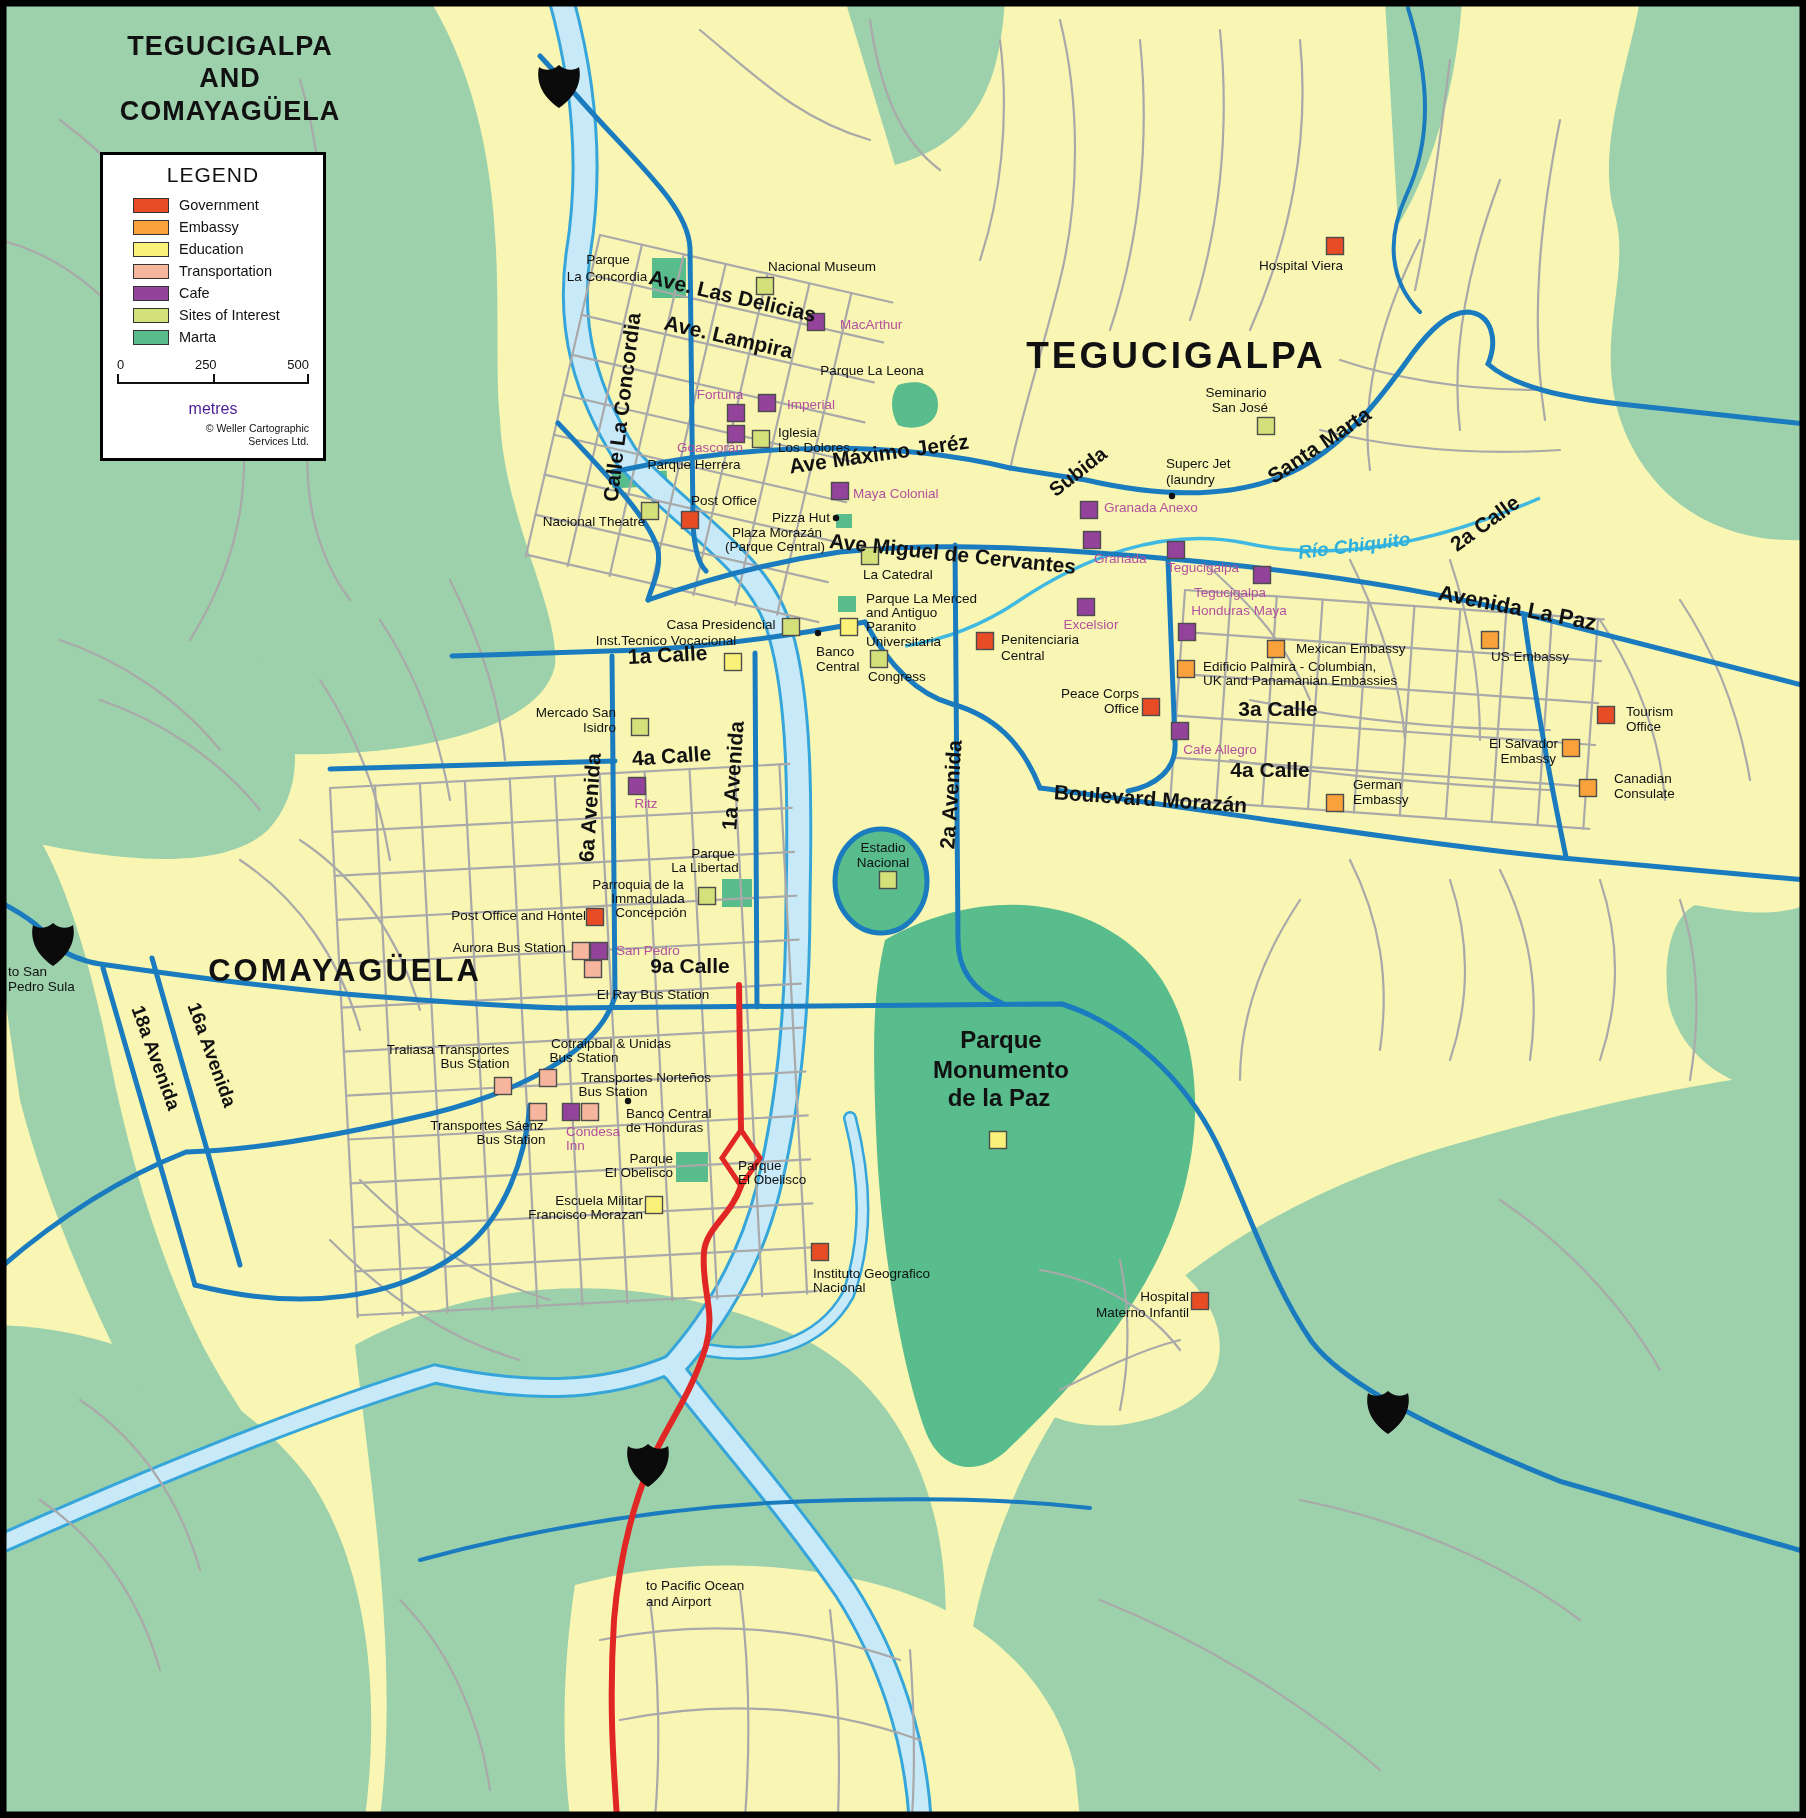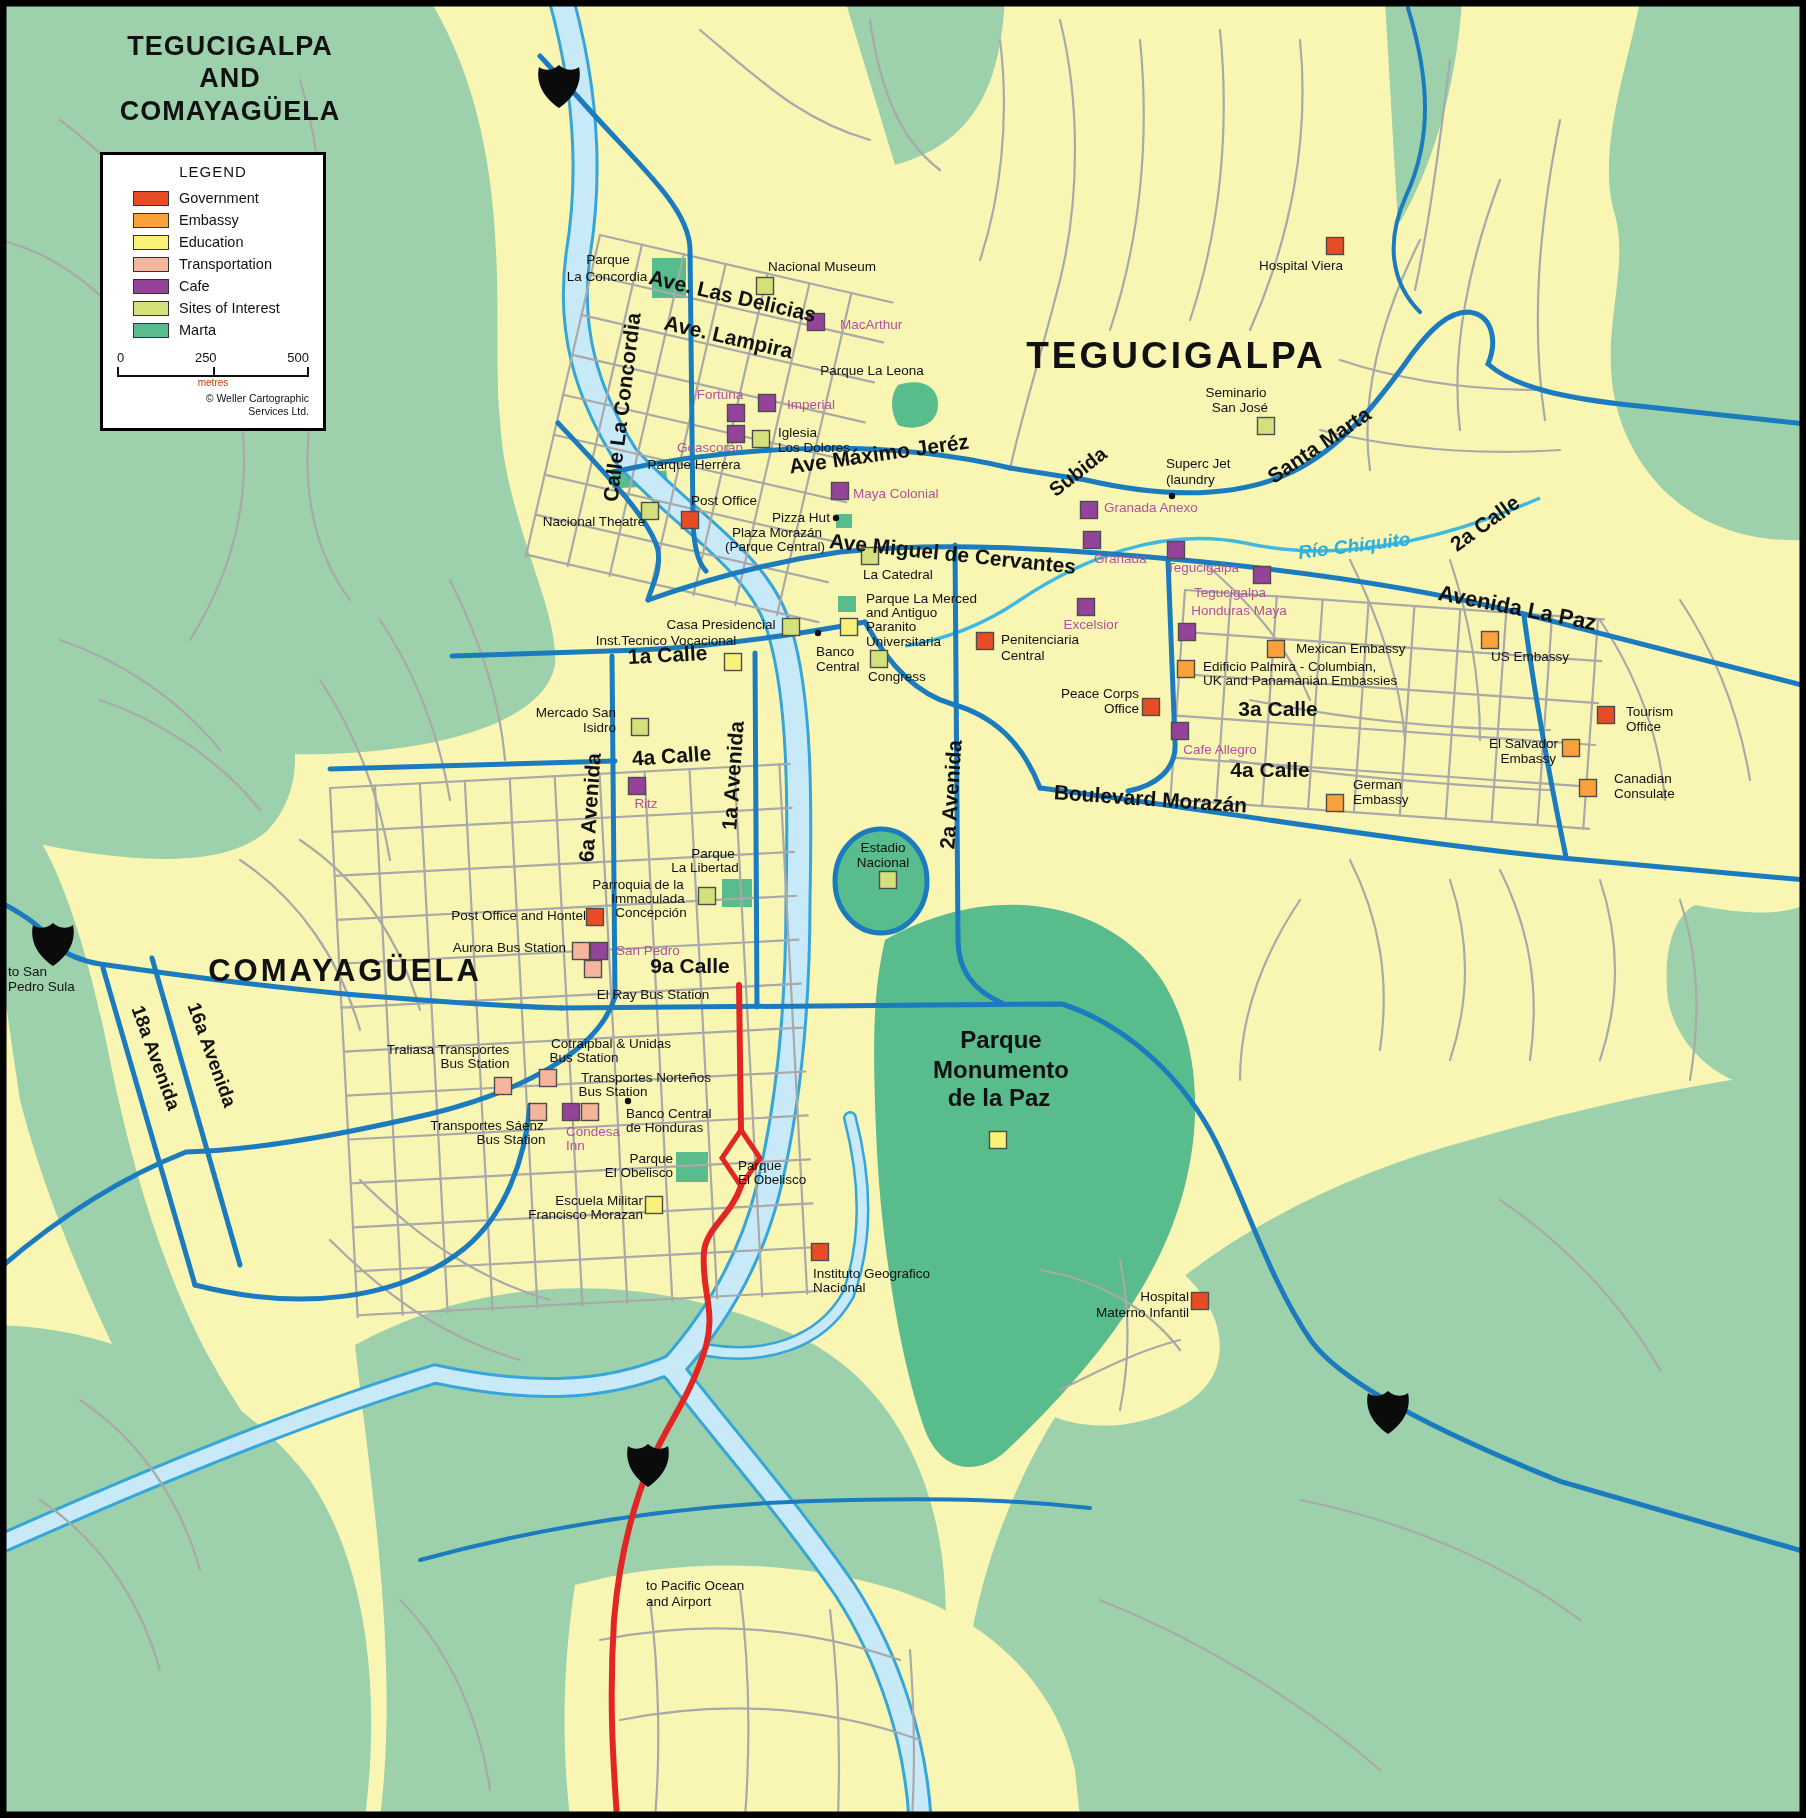--- a/index.html
+++ b/index.html
@@ -2,30 +2,30 @@
 <html><head>
 <meta charset="utf-8">
 <style>
   html,body{margin:0;padding:0;background:#fff;}
   .map-wrap{position:relative;width:1806px;height:1818px;font-family:"Liberation Sans",sans-serif;overflow:hidden;}
   svg{position:absolute;left:0;top:0;}
   .map-title{position:absolute;left:100px;top:30px;width:260px;text-align:center;
     font-weight:bold;font-size:27px;line-height:1.2;letter-spacing:1px;color:#111;}
   .legend{position:absolute;left:100px;top:152px;width:226px;background:#fff;
     border:3px solid #000;box-sizing:border-box;padding:8px 0 10px 0;}
-  .legend-title{text-align:center;font-size:15px;letter-spacing:1px;color:#111;margin-bottom:10px;}
+  .legend-title{text-align:center;font-size:21px;letter-spacing:1px;color:#111;margin-bottom:10px;}
   .legend-row{display:flex;align-items:center;margin:6px 0 6px 30px;}
   .legend-swatch{width:34px;height:13px;border:1px solid #333;margin-right:10px;flex:0 0 auto;}
   .legend-label{font-size:14.5px;color:#111;text-align:center;}
   .scalebar{margin:12px 14px 0 14px;}
   .scale-nums{display:flex;justify-content:space-between;font-size:13px;color:#111;}
   .scale-line{position:relative;height:8px;border-bottom:2px solid #111;margin-top:2px;}
   .scale-line .tick{position:absolute;bottom:0;width:2px;height:8px;background:#111;}
   .tick.t0{left:0}.tick.t1{left:50%}.tick.t2{right:0}
-  .scale-unit{text-align:center;font-size:10px;margin-top:0;color:#c2410c;}
+  .scale-unit{text-align:center;font-size:16px;margin-top:16px;color:#4c1d95;}
   .scale-credit{text-align:right;font-size:10.5px;line-height:1.25;margin-top:4px;color:#111;}
 </style>
 </head>
 <body>
 
 <div class="map-wrap">
 
 <svg id="map-svg" width="1806" height="1818" viewBox="0 0 1806 1818" xmlns="http://www.w3.org/2000/svg">
 
   <g>

